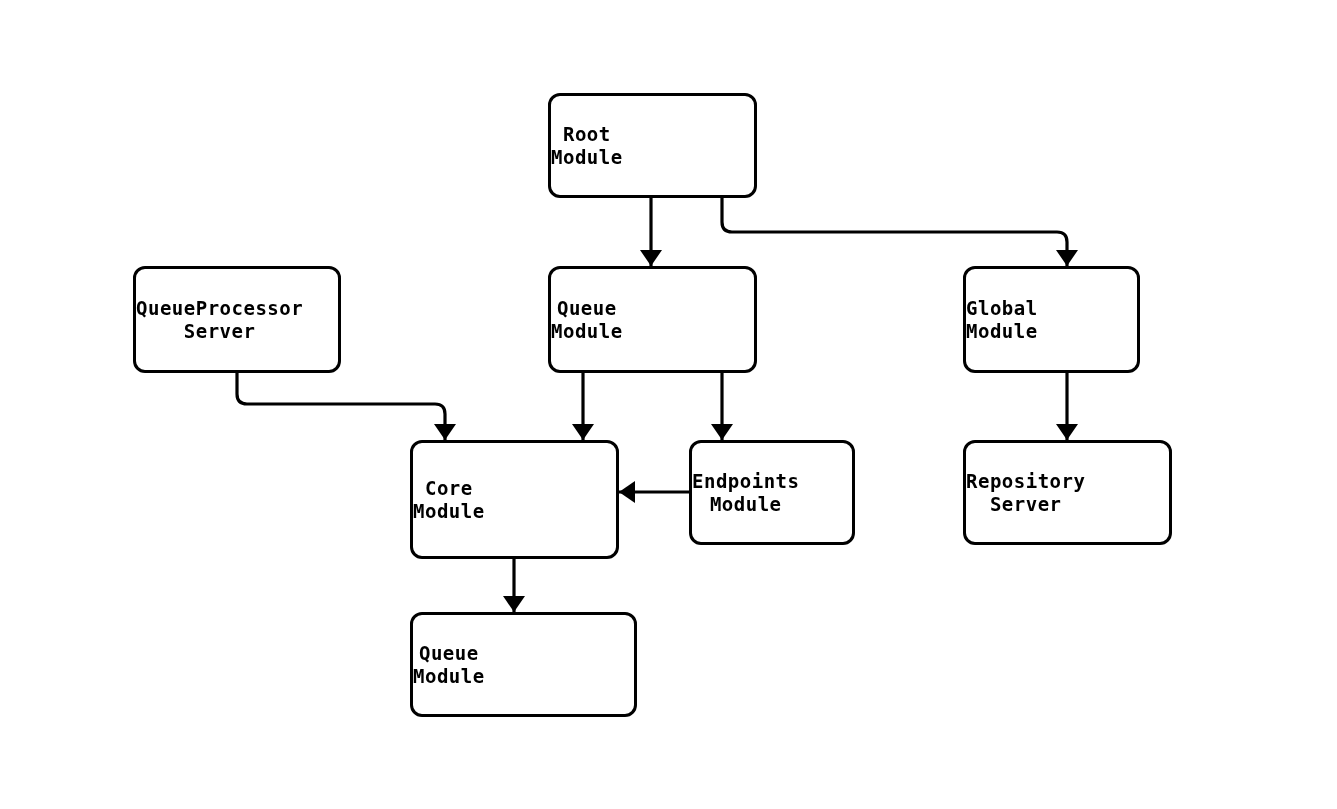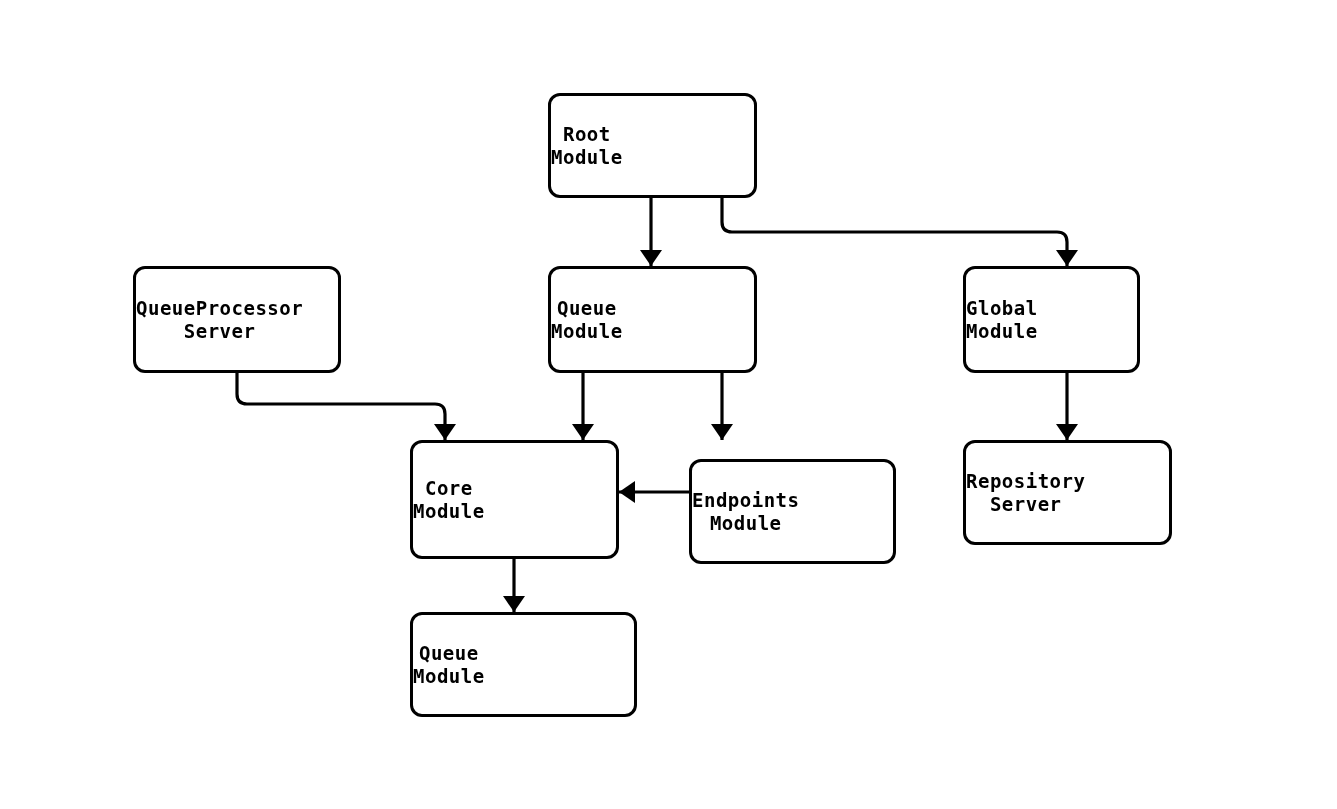--- a/index.html
+++ b/index.html
@@ -83,21 +83,21 @@
 Module</span>
       </div>
       <div class="node" style="left: 963px; top: 266px; width: 177px; height: 107px;">
         <span class="node-label">Global
 Module</span>
       </div>
       <div class="node" style="left: 410px; top: 440px; width: 209px; height: 119px;">
         <span class="node-label">Core
 Module</span>
       </div>
-      <div class="node" style="left: 689px; top: 440px; width: 207px; height: 105px; margin-top: 19px;">
+      <div class="node" style="left: 689px; top: 440px; width: 166px; height: 105px;">
         <span class="node-label">Endpoints
 Module</span>
       </div>
       <div class="node" style="left: 963px; top: 440px; width: 209px; height: 105px;">
         <span class="node-label">Repository
 Server</span>
       </div>
       <div class="node" style="left: 410px; top: 612px; width: 227px; height: 105px;">
         <span class="node-label">Queue
 Module</span>

